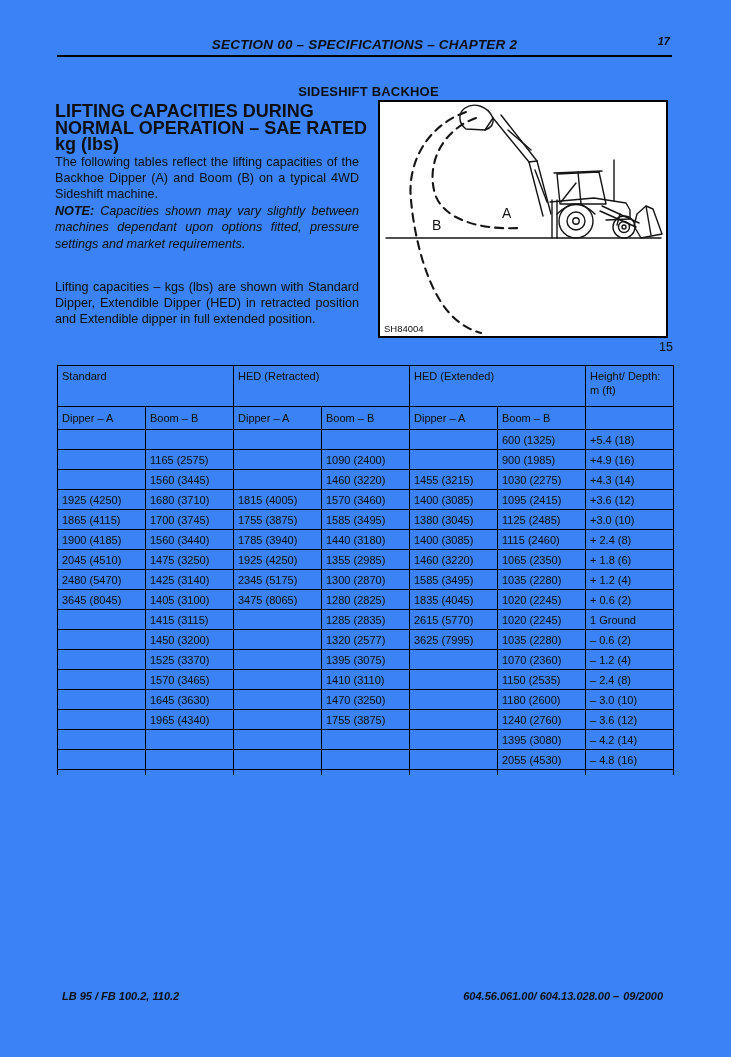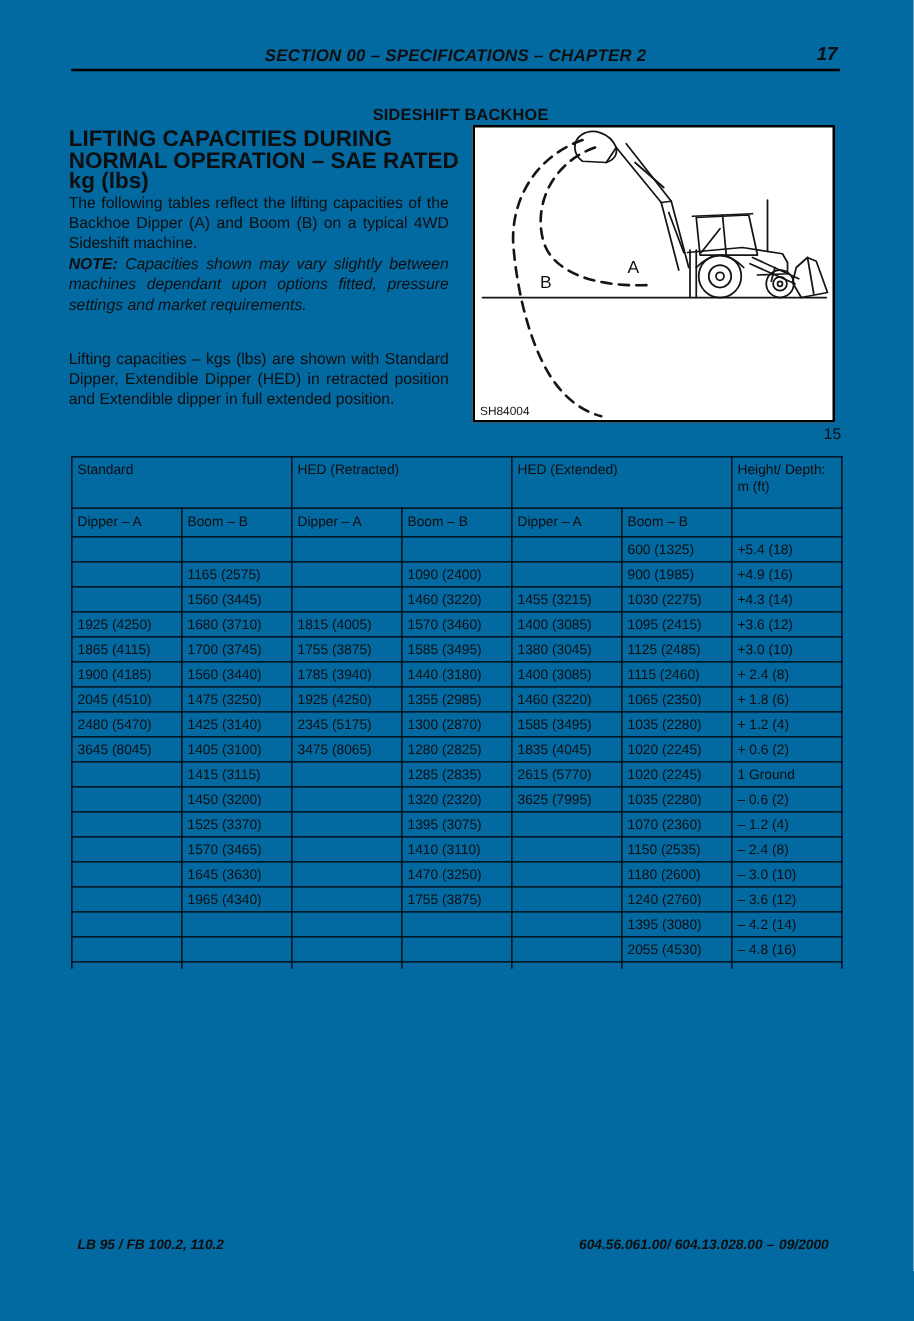--- a/index.html
+++ b/index.html
@@ -1,26 +1,26 @@
 <!DOCTYPE html>
 <html><head>
 <meta charset="utf-8">
 <style>
   html,body{margin:0;padding:0;background:#fff;}
   .page{
-    position:relative;width:731px;height:1057px;background:#0369a1;
+    position:relative;width:731px;height:1057px;background:#3b82f6;
     font-family:"Liberation Sans", sans-serif;color:#0e0e0e;overflow:hidden;
   }
   
   .hdr-title{
     position:absolute;left:57px;top:37px;width:615px;text-align:center;
     font-size:13.5px;font-weight:bold;font-style:italic;letter-spacing:.2px;
   }
   .hdr-page{
-    position:absolute;top:35px;right:61px;font-size:15px;font-weight:bold;font-style:italic;
+    position:absolute;top:35px;right:61px;font-size:11px;font-weight:bold;font-style:italic;
   }
   .hdr-rule{position:absolute;left:57px;top:55px;width:615px;border-top:2px solid #000;height:0;}
   
   .doc-title{
     position:absolute;left:61px;top:84px;width:615px;text-align:center;
     font-size:13px;font-weight:bold;letter-spacing:.2px;
   }
   
   .intro{position:absolute;left:55px;top:103px;width:320px;font-size:12.6px;line-height:16.2px;}
   .intro h2{margin:0;font-size:18px;line-height:16.5px;font-weight:bold;}
@@ -250,21 +250,21 @@
           <td></td>
           <td>1285 (2835)</td>
           <td>2615 (5770)</td>
           <td>1020 (2245)</td>
           <td>1 Ground</td>
         </tr>
         <tr class="data">
           <td></td>
           <td>1450 (3200)</td>
           <td></td>
-          <td>1320 (2320)</td>
+          <td>1320 (2577)</td>
           <td>3625 (7995)</td>
           <td>1035 (2280)</td>
           <td>– 0.6 (2)</td>
         </tr>
         <tr class="data">
           <td></td>
           <td>1525 (3370)</td>
           <td></td>
           <td>1395 (3075)</td>
           <td></td>

